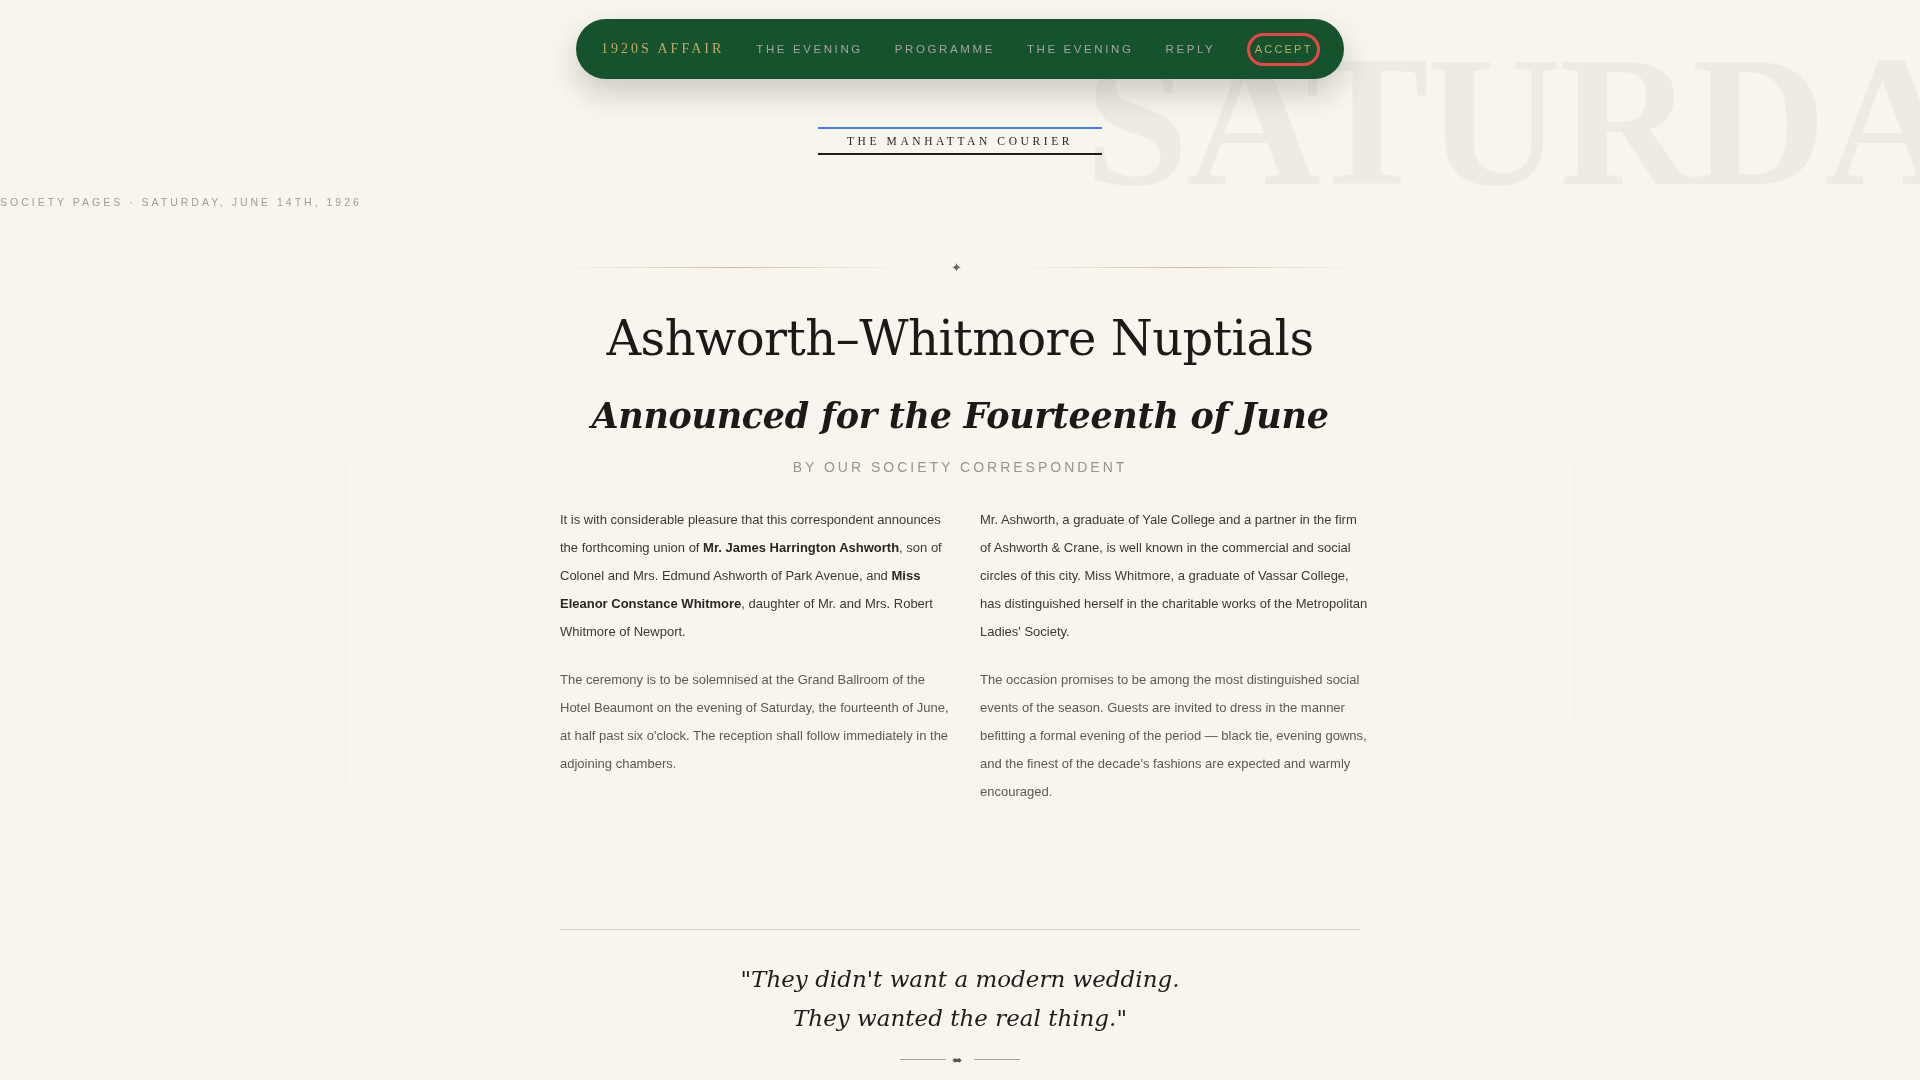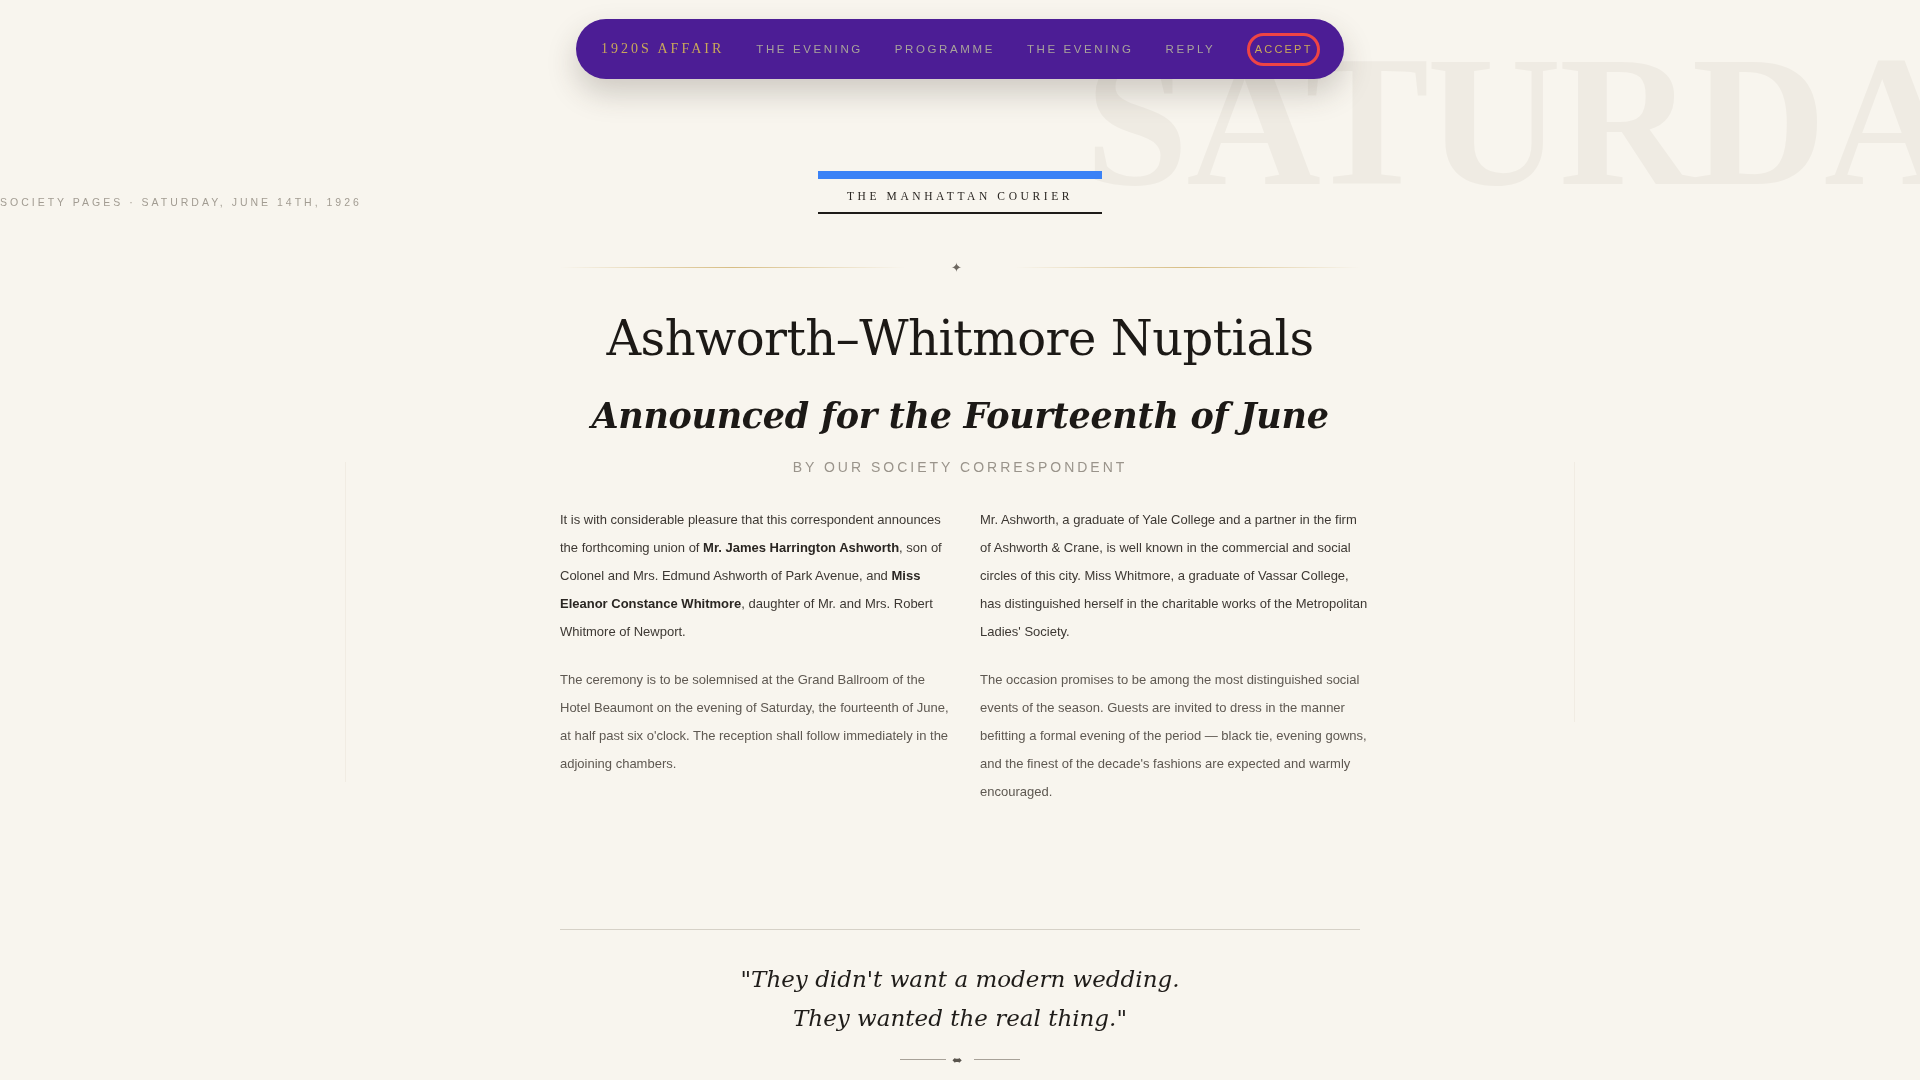--- a/index.html
+++ b/index.html
@@ -32,21 +32,21 @@
   .edge-line.left { left: 345px; top: 462px; height: 320px; }
   .edge-line.right { left: 1574px; top: 462px; height: 260px; }
 
   
   .nav {
     position: absolute;
     left: 576px;
     top: 19px;
     width: 768px;
     height: 60px;
-    background: #4c1d95;
+    background: #14532d;
     border-radius: 30px;
     box-shadow: 0 14px 30px rgba(60, 50, 40, 0.22);
     display: flex;
     align-items: center;
     padding: 0 25px;
     z-index: 5;
   }
   .nav-brand {
     font-family: "Liberation Serif", serif;
     font-size: 14px;
@@ -80,28 +80,27 @@
     margin-right: -1px;
     cursor: pointer;
   }
 
   
   .masthead {
     position: absolute;
     left: 818px;
     top: 127px;
     width: 284px;
-    height: 43px;
-    border-top: 8px solid #3b82f6;
+    height: 28px;
+    border-top: 2px solid #3b82f6;
     border-bottom: 2px solid #1e1b18;
     display: flex;
     align-items: center;
     justify-content: center;
     z-index: 2;
-    margin-top: 44px;
   }
   .masthead span {
     font-family: "Liberation Serif", serif;
     font-size: 11.5px;
     letter-spacing: 3.6px;
     color: #2a2622;
     white-space: nowrap;
   }
   .dateline {
     position: absolute;

